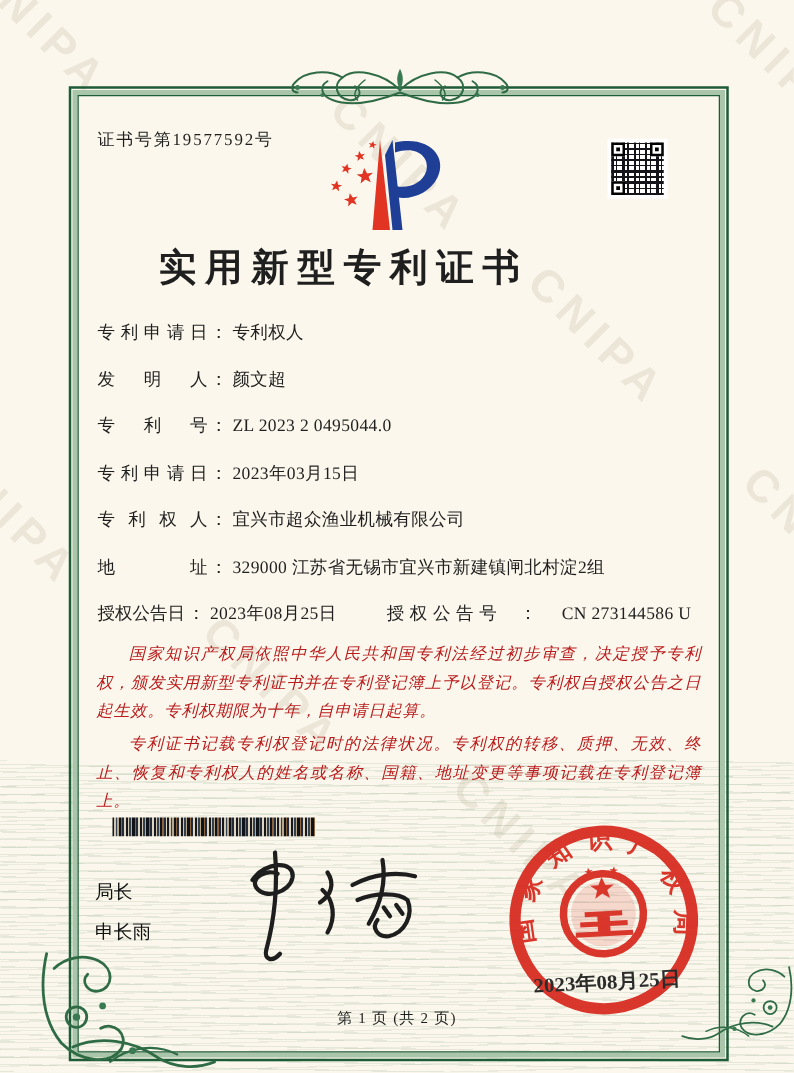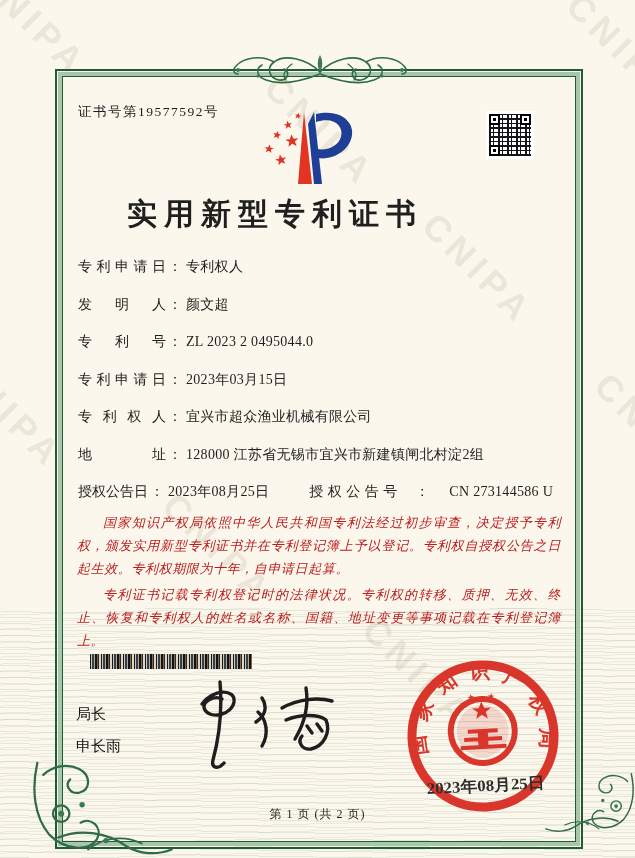--- a/index.html
+++ b/index.html
@@ -187,21 +187,21 @@
         <span class="fvalue">2023年03月15日</span>
       </div>
       <div class="frow">
         <span class="flabel">专利权人</span>
           <span class="fcolon">：</span>
         <span class="fvalue">宜兴市超众渔业机械有限公司</span>
       </div>
       <div class="frow">
         <span class="flabel">地址</span>
           <span class="fcolon">：</span>
-        <span class="fvalue">128000 江苏省无锡市宜兴市新建镇闸北村淀2组</span>
+        <span class="fvalue">329000 江苏省无锡市宜兴市新建镇闸北村淀2组</span>
       </div>
       <div class="frow">
         <span class="flabel">授权公告日</span>
           <span class="fcolon">：</span>
         <span class="fvalue">2023年08月25日</span>
         <span class="grant2">
           <span class="flabel">授权公告号</span>
             <span class="fcolon">：</span>
           <span class="fvalue">CN 273144586 U</span>
         </span>

